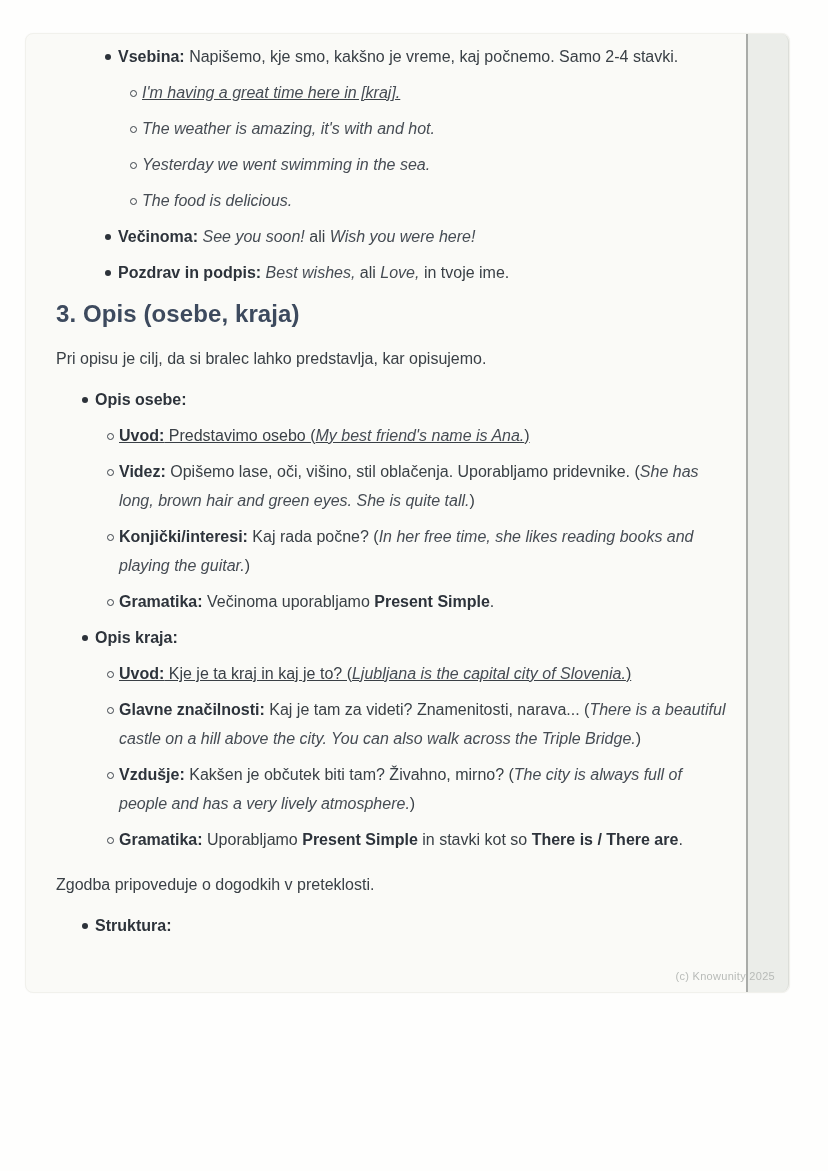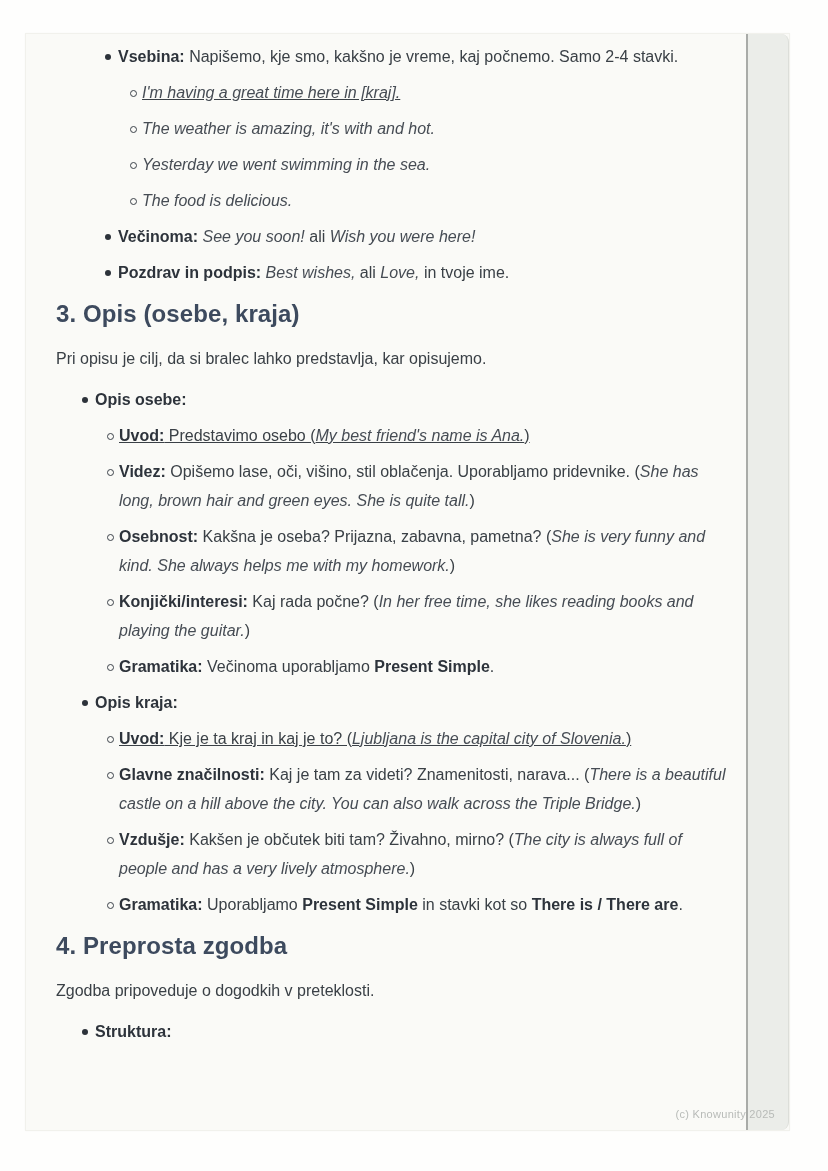--- a/index.html
+++ b/index.html
@@ -7,24 +7,24 @@
     width: 828px; height: 1171px;
     background: #fefefd;
     overflow: hidden;
     font-family: "Liberation Sans", "DejaVu Sans", sans-serif;
   }
   .viewport { position: relative; width: 828px; height: 1171px; }
 
   .page-card {
     position: absolute;
     left: 25px; top: 33px;
-    width: 765px; height: 1098px;
+    width: 765px; height: 960px;
     background: #fafaf7;
     border: 1px solid #f1f1ec;
-    border-radius: 0;
+    border-radius: 8px;
     box-sizing: border-box;
     box-shadow: 0 0 2px rgba(0,0,0,0.03);
   }
 
   .content {
     position: absolute;
     left: 0; top: 0; right: 0; bottom: 0;
     padding: 8px 60px 0 30px;
     box-sizing: border-box;
     font-size: 16px;
@@ -117,32 +117,30 @@
             </ul></li>
           <li><span><strong>Večinoma:</strong><span> </span><em>See you soon!</em><span> ali </span><em>Wish you were here!</em></span></li>
           <li><span><strong>Pozdrav in podpis:</strong><span> </span><em>Best wishes,</em><span> ali </span><em>Love,</em><span> in tvoje ime.</span></span></li>
         </ul>
         <h2>3. Opis (osebe, kraja)</h2>
         <p><span>Pri opisu je cilj, da si bralec lahko predstavlja, kar opisujemo.</span></p>
         <ul class="l1">
           <li><span><strong>Opis osebe:</strong></span><ul class="l2">
               <li><span><strong>Uvod:</strong><span> Predstavimo osebo (</span><em>My best friend's name is Ana.</em><span>)</span></span></li>
               <li><span><strong>Videz:</strong><span> Opišemo lase, oči, višino, stil oblačenja. Uporabljamo pridevnike. (</span><em>She has long, brown hair and green eyes. She is quite tall.</em><span>)</span></span></li>
-              <li><span><strong>Osebnost:</strong><span> Kakšna je oseba? Prijazna, zabavna, pametna? (</span><em>She is very funny and kind. She always helps me with my homework.</em><span>)</span></span></li>
               <li><span><strong>Konjički/interesi:</strong><span> Kaj rada počne? (</span><em>In her free time, she likes reading books and playing the guitar.</em><span>)</span></span></li>
               <li><span><strong>Gramatika:</strong><span> Večinoma uporabljamo </span><strong>Present Simple</strong><span>.</span></span></li>
             </ul></li>
           <li><span><strong>Opis kraja:</strong></span><ul class="l2">
               <li><span><strong>Uvod:</strong><span> Kje je ta kraj in kaj je to? (</span><em>Ljubljana is the capital city of Slovenia.</em><span>)</span></span></li>
               <li><span><strong>Glavne značilnosti:</strong><span> Kaj je tam za videti? Znamenitosti, narava... (</span><em>There is a beautiful castle on a hill above the city. You can also walk across the Triple Bridge.</em><span>)</span></span></li>
               <li><span><strong>Vzdušje:</strong><span> Kakšen je občutek biti tam? Živahno, mirno? (</span><em>The city is always full of people and has a very lively atmosphere.</em><span>)</span></span></li>
               <li><span><strong>Gramatika:</strong><span> Uporabljamo </span><strong>Present Simple</strong><span> in stavki kot so </span><strong>There is / There are</strong><span>.</span></span></li>
             </ul></li>
         </ul>
-        <h2>4. Preprosta zgodba</h2>
         <p><span>Zgodba pripoveduje o dogodkih v preteklosti.</span></p>
         <ul class="l1">
           <li><span><strong>Struktura:</strong></span></li>
         </ul>
       </div>
     <div class="scrollbar-track"></div>
     <div class="watermark">(c) Knowunity 2025</div>
   </div>
 </div>
 

